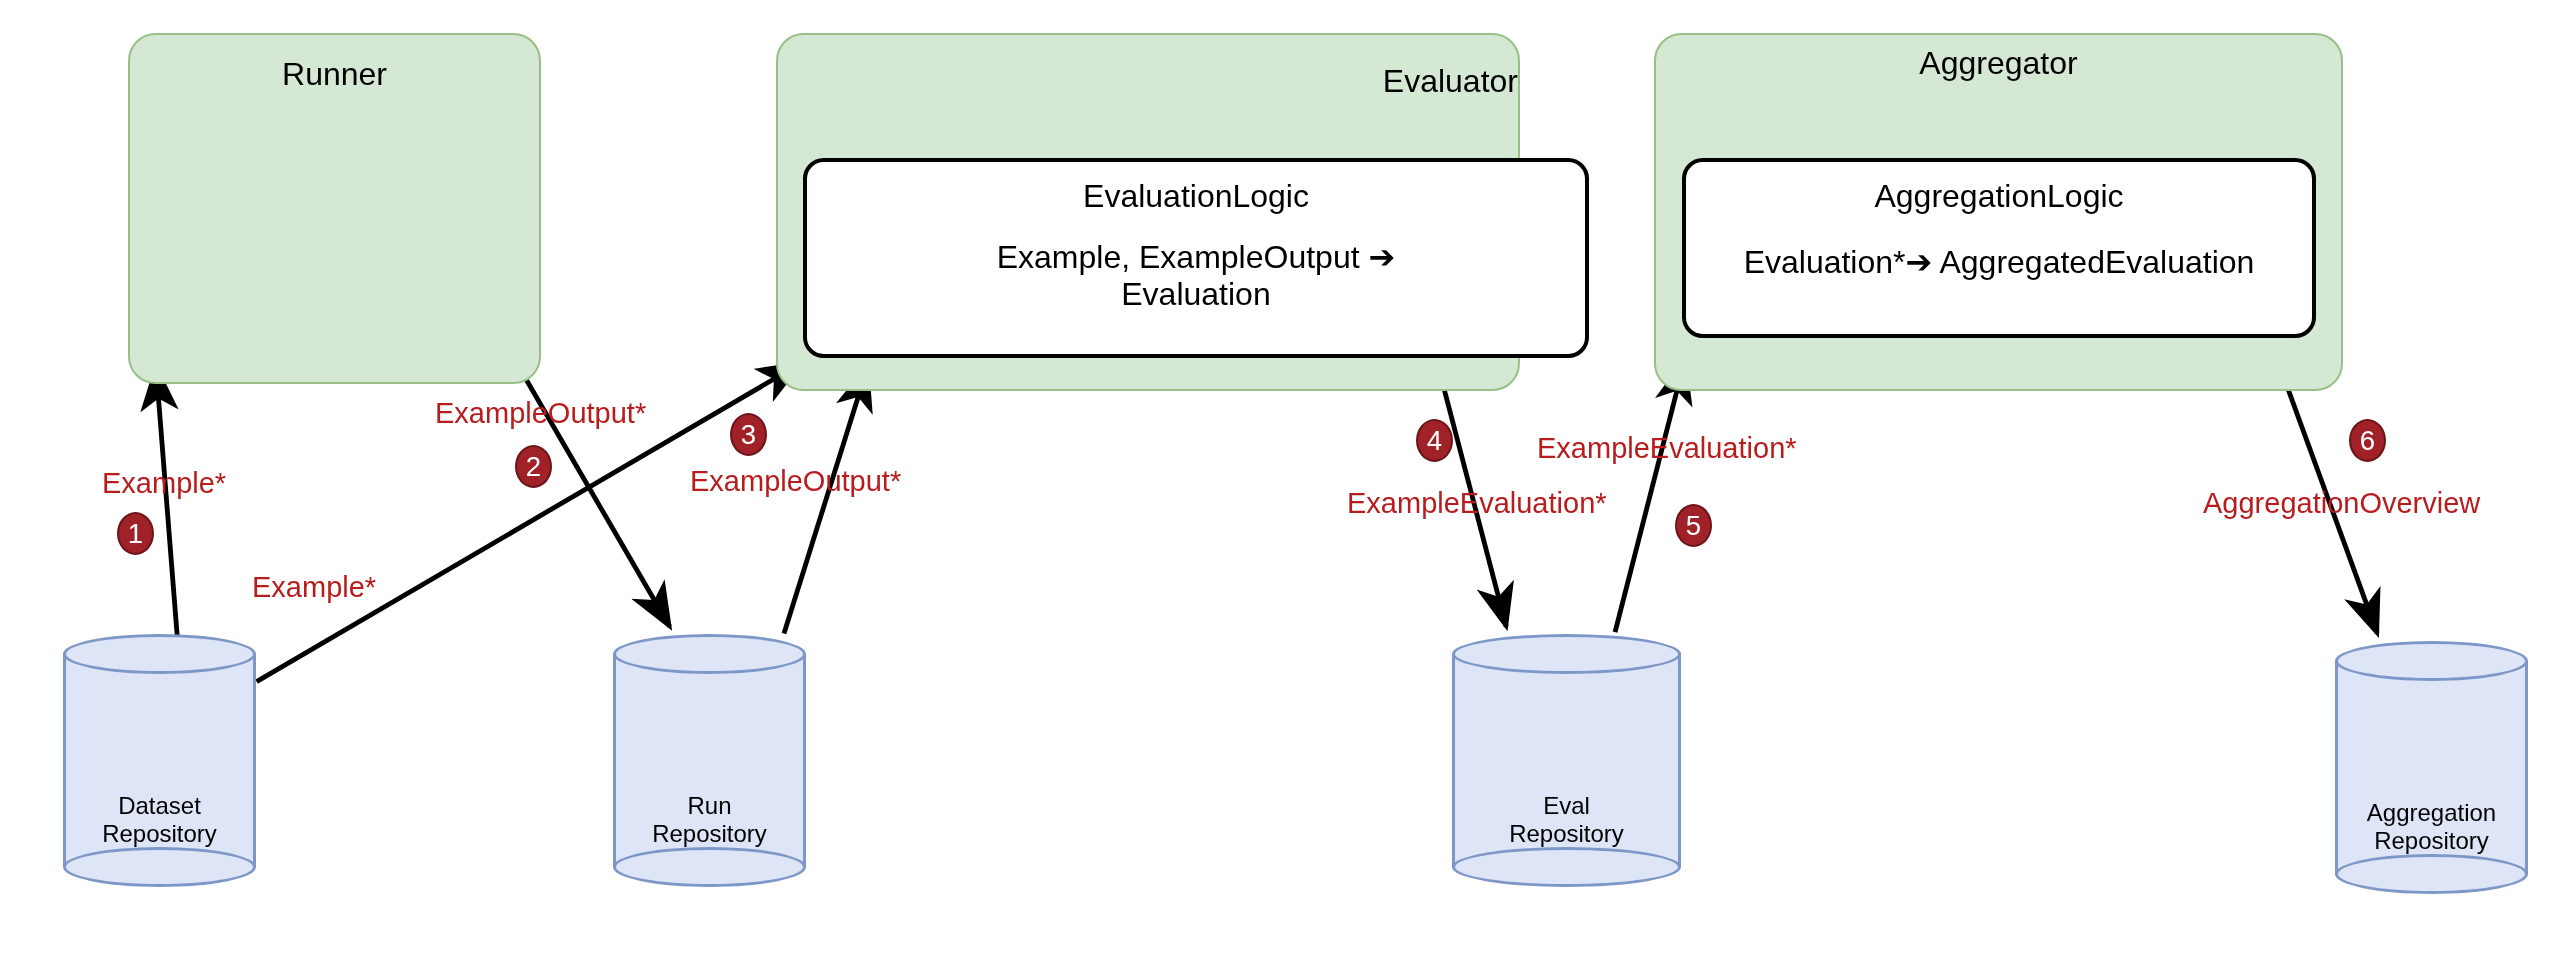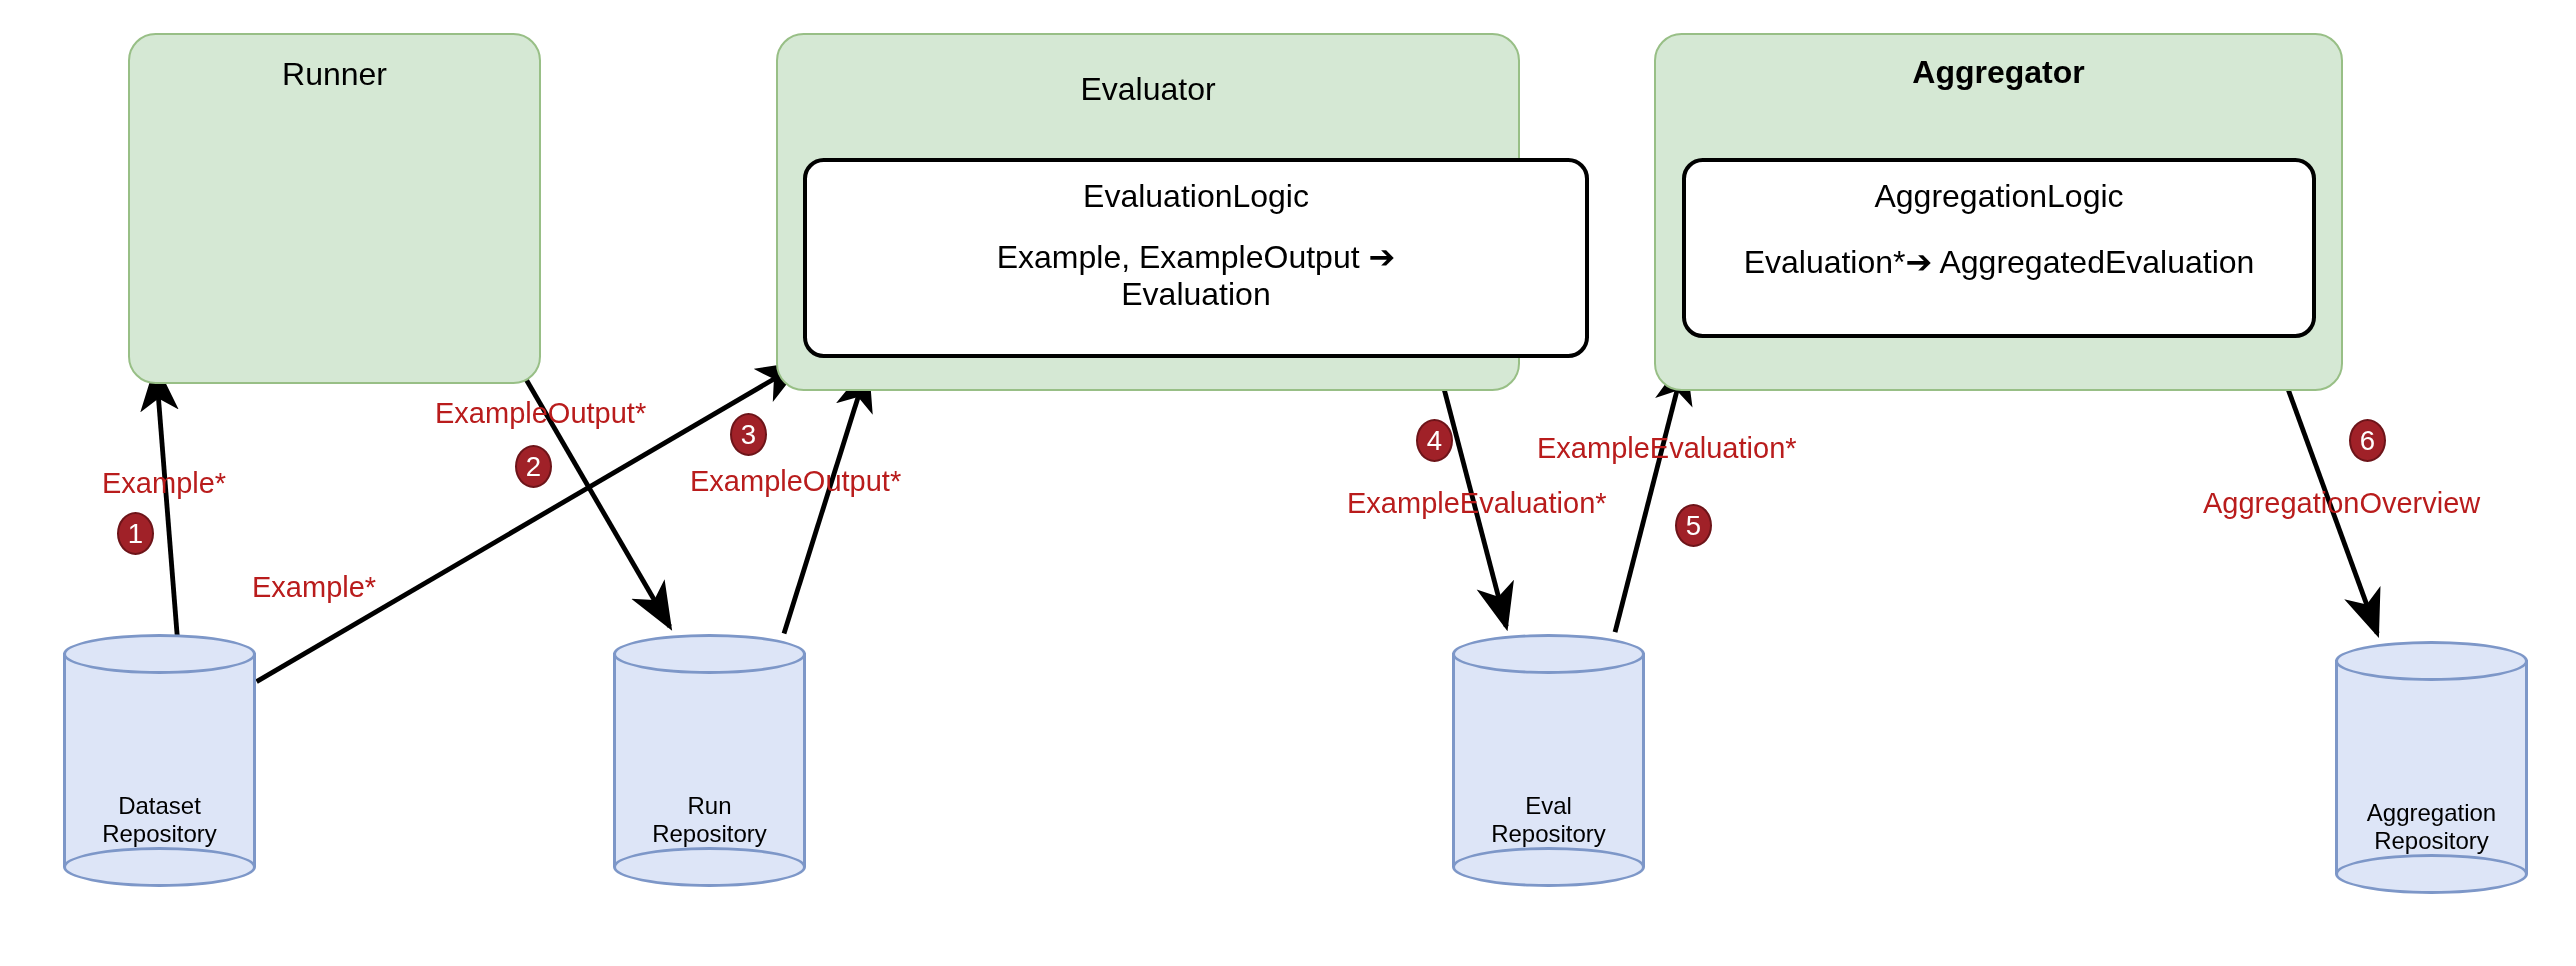--- a/index.html
+++ b/index.html
@@ -176,31 +176,31 @@
 
     <line x1="3306" y1="520" x2="3452" y2="920" stroke="#000000" stroke-width="7" marker-end="url(#ah)"></line>
   </svg>
 
   <div class="group" style="left:128px; top:33px; width:413px; height:351px;">
     <div class="group-title" style="top:20.7px;">Runner</div>
   </div>
 
 
   <div class="group" style="left:776px; top:33px; width:744px; height:358px;">
-    <div class="group-title" style="top:36px;">Evaluator</div>
+    <div class="group-title" style="top:28px;text-align:right;">Evaluator</div>
   </div>
 
   <div class="logicbox" style="left:803px; top:158px; width:786px; height:200px;">
     <div class="lb-title">EvaluationLogic</div>
     <div class="lb-sig">Example, ExampleOutput ➔
 Evaluation</div>
   </div>
 
   <div class="group" style="left:1654px; top:33px; width:689px; height:358px;">
-    <div class="group-title" style="top:19px;font-weight:bold;">Aggregator</div>
+    <div class="group-title" style="top:10px;">Aggregator</div>
   </div>
 
   <div class="logicbox" style="left:1682px; top:158px; width:634px; height:180px;">
     <div class="lb-title">AggregationLogic</div>
     <div class="lb-sig tight">Evaluation*➔ AggregatedEvaluation</div>
   </div>
 
   <div class="cyl" style="left:63px; top:634px; width:193px; height:253px;">
     <div class="cyl-body"></div>
     <div class="cyl-bottom"></div>
@@ -210,21 +210,21 @@
   </div>
 
   <div class="cyl" style="left:613px; top:634px; width:193px; height:253px;">
     <div class="cyl-body"></div>
     <div class="cyl-bottom"></div>
     <div class="cyl-top"></div>
     <div class="cyl-label">Run
 Repository</div>
   </div>
 
-  <div class="cyl" style="left:1452px; top:634px; width:193px; height:253px;">
+  <div class="cyl" style="left:1452px; top:634px; width:229px; height:253px;">
     <div class="cyl-body"></div>
     <div class="cyl-bottom"></div>
     <div class="cyl-top"></div>
     <div class="cyl-label">Eval
 Repository</div>
   </div>
 
   <div class="cyl" style="left:2335px; top:641px; width:193px; height:253px;">
     <div class="cyl-body"></div>
     <div class="cyl-bottom"></div>

